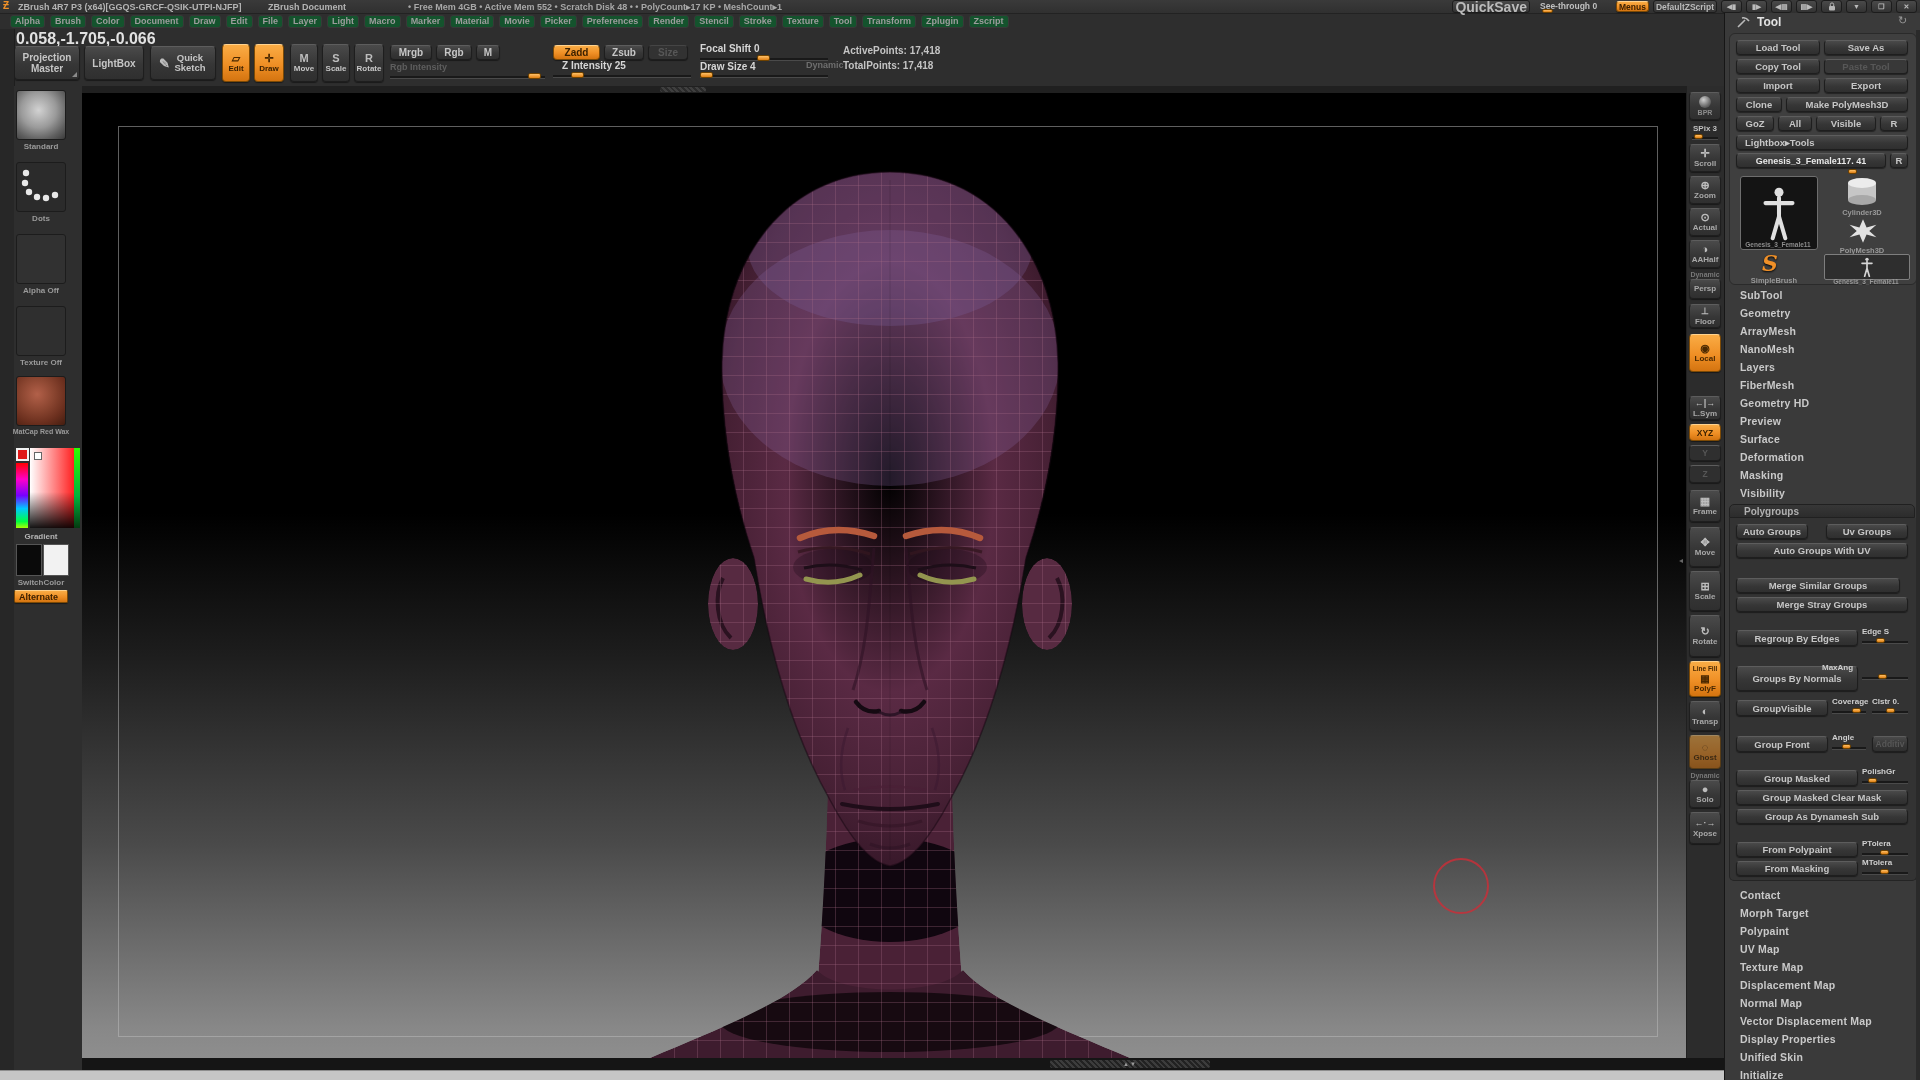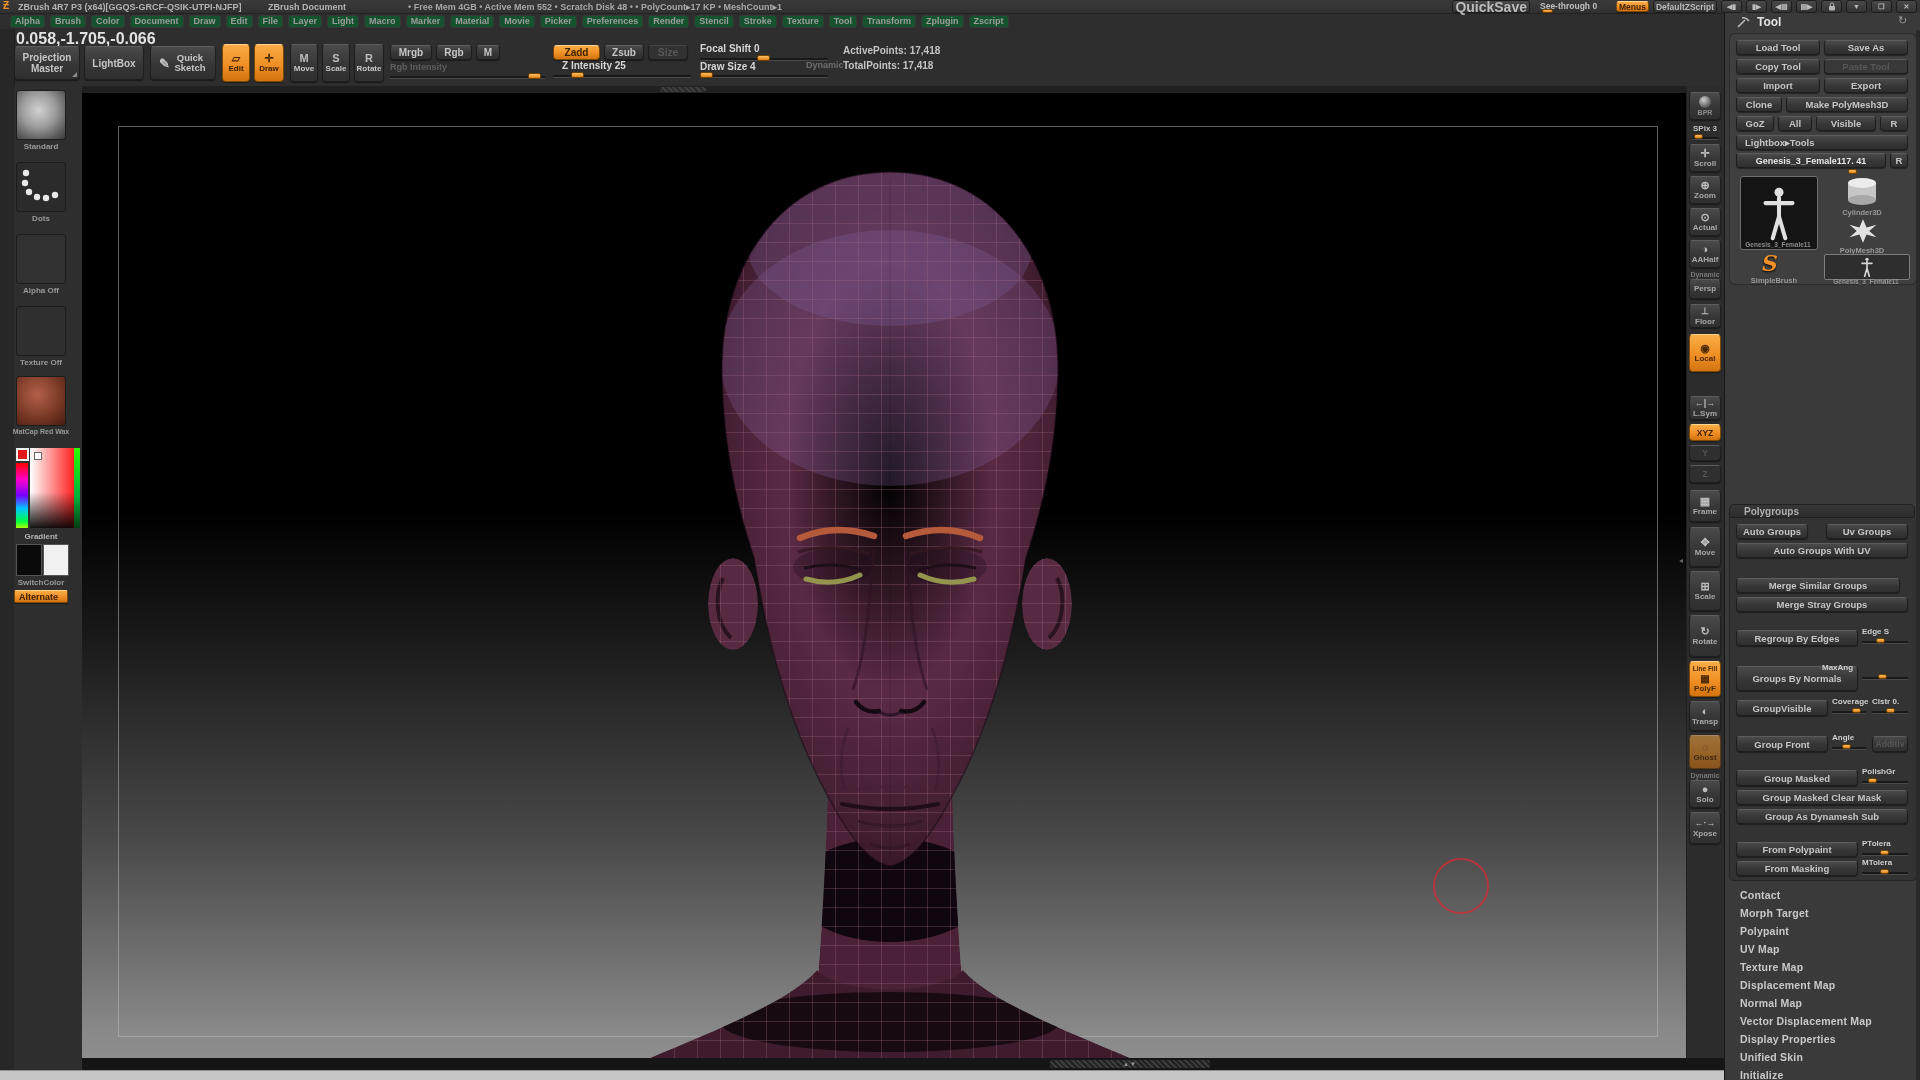--- a/index.html
+++ b/index.html
@@ -423,20 +423,35 @@
   <span class="abs" style="left:1762px;top:252px;font-family:'DejaVu Serif',serif;font-size:22px;font-weight:bold;font-style:italic;color:#f09028;text-shadow:0 1px 2px #000;line-height:22px">S</span>
   <span class="thumblabel" style="left:1744px;top:276px;width:60px">SimpleBrush</span>
   <div class="abs" style="left:1824px;top:254px;width:84px;height:24px;background:#2e2e2e;border:1px solid #7e7e7e;border-radius:2px;display:flex;align-items:center;justify-content:center">
     <svg width="14" height="20" viewBox="0 0 40 60">
       <circle cx="20" cy="7" r="5" fill="#d5d5d5"></circle>
         <path d="M20 13 V34 M5 19 H35 M20 34 L13 58 M20 34 L27 58" stroke="#d5d5d5" stroke-width="5" stroke-linecap="round" fill="none"></path>
     </svg>
   </div>
   <span class="thumblabel" style="left:1824px;top:278px;width:84px;font-size:6.5px">Genesis_3_Female11</span>
 
+  <div class="tp-sections" style="top:286px">
+
+  <div class="sect">SubTool</div>
+      <div class="sect">Geometry</div>
+      <div class="sect">ArrayMesh</div>
+      <div class="sect">NanoMesh</div>
+      <div class="sect">Layers</div>
+      <div class="sect">FiberMesh</div>
+      <div class="sect">Geometry HD</div>
+      <div class="sect">Preview</div>
+      <div class="sect">Surface</div>
+      <div class="sect">Deformation</div>
+      <div class="sect">Masking</div>
+      <div class="sect">Visibility</div>
+    </div>
 
   <div class="abs" style="left:1729px;top:504px;width:186px;height:14px;background:linear-gradient(#373737,#2c2c2c);border:1px solid #202020;border-radius:5px 5px 0 0;font-size:10px;font-weight:bold;color:#b0b0b0;padding-left:14px;box-sizing:border-box;line-height:13px">Polygroups</div>
   <div class="abs" style="left:1729px;top:518px;width:186px;height:362px;background:#333;border:1px solid #242424;border-top:none;border-radius:0 0 5px 5px"></div>
 
   <div class="zb tpb" style="left:1736px;top:524px;width:72px">Auto Groups</div>
   <div class="zb tpb" style="left:1826px;top:524px;width:82px">Uv Groups</div>
   <div class="zb tpb" style="left:1736px;top:543px;width:172px">Auto Groups With UV</div>
   <div class="zb tpb" style="left:1736px;top:578px;width:164px">Merge Similar Groups</div>
   <div class="zb tpb" style="left:1736px;top:597px;width:172px">Merge Stray Groups</div>
 

